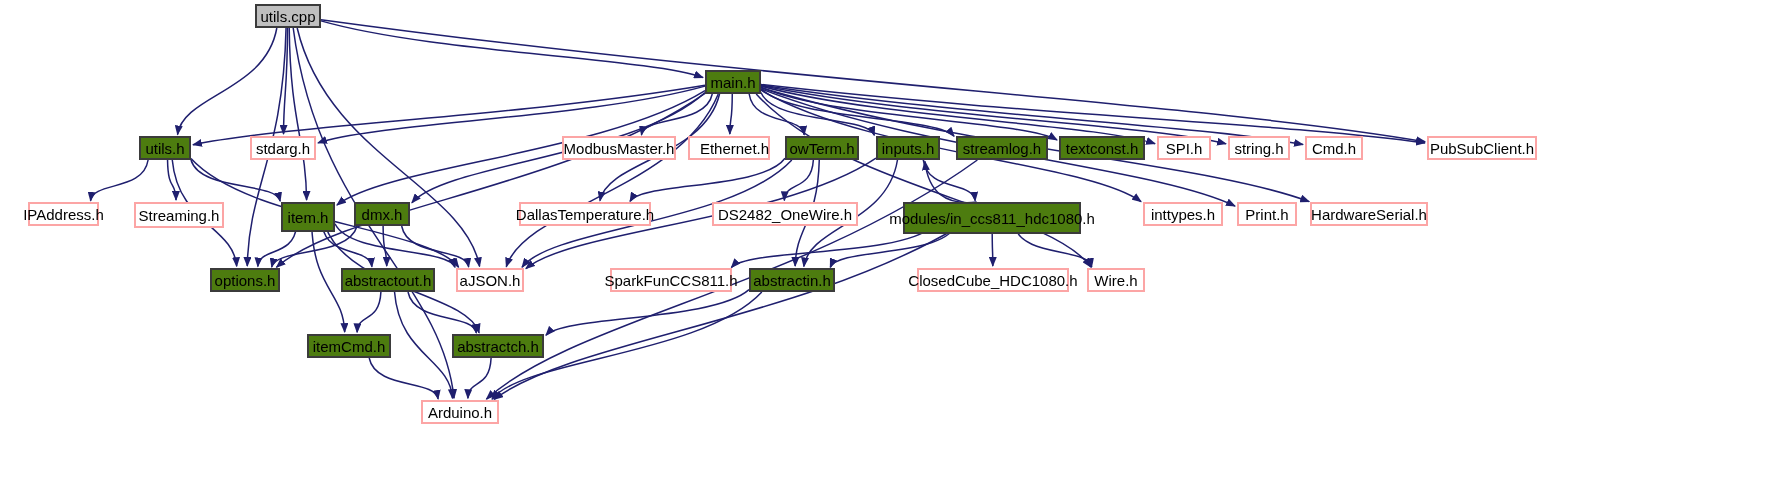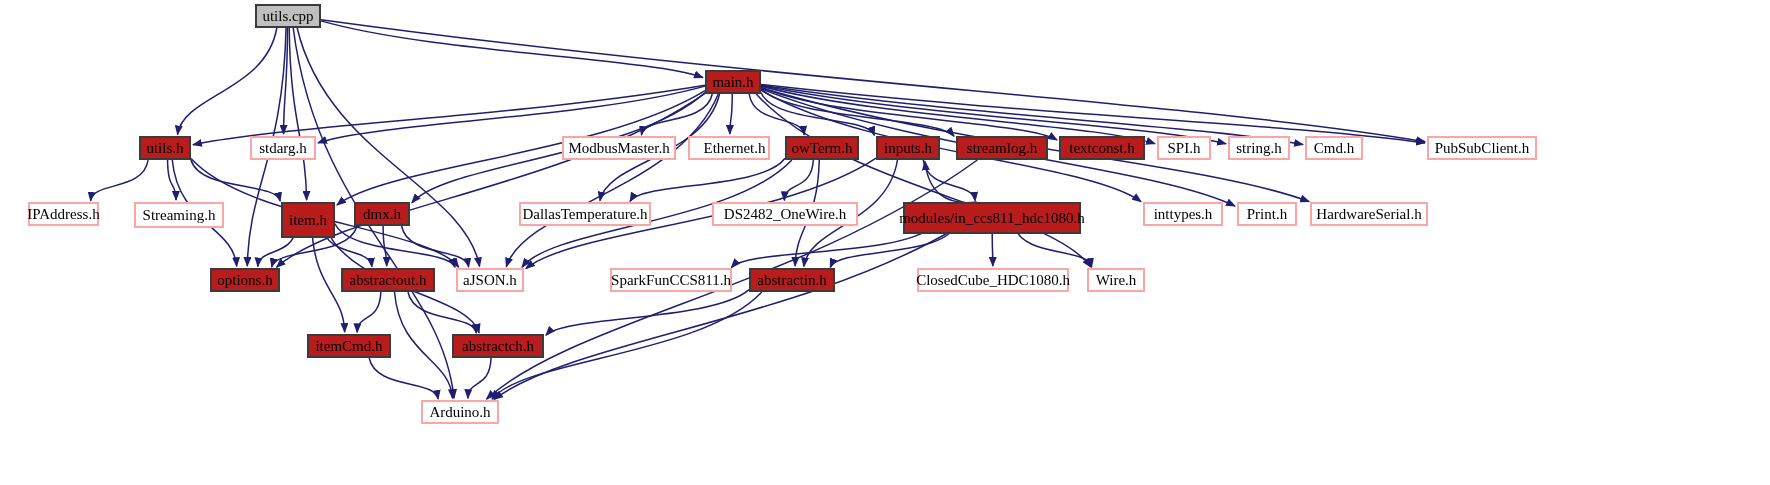--- a/index.html
+++ b/index.html
@@ -1,35 +1,35 @@
 <!DOCTYPE html>
 <html><head>
 <meta charset="utf-8">
 <style>
   html,body{margin:0;padding:0;background:#ffffff;}
   #graph-root{
     position:relative;
     width:1770px;height:485px;
     background:#ffffff;
-    font-family:Liberation Serif, serif;
+    font-family:Liberation Sans, sans-serif;
     overflow:hidden;
   }
   svg#edges{position:absolute;left:0;top:0;width:1770px;height:485px;}
   .node{
     position:absolute;
     box-sizing:border-box;
     display:flex;align-items:center;justify-content:center;
     white-space:nowrap;
     color:#000000;
     font-size:15px;
     line-height:1;
     background:#ffffff;
     border:2px solid #fca5a5;
   }
-  .node.thick{border:2px solid #3b3b3b;background:#b91c1c;}
+  .node.thick{border:2px solid #3b3b3b;background:#4d7c0f;}
   .node.root{border:2px solid #3b3b3b;background:#bfbfbf;}
   .node-label{pointer-events:none;}
 </style>
 </head>
 <body>
 
 <div id="graph-root">
   <svg id="edges" viewBox="0 0 1770 485" xmlns="http://www.w3.org/2000/svg">
     <defs>
       <marker id="arrow" markerWidth="10" markerHeight="8" refX="9" refY="4" orient="auto" markerUnits="userSpaceOnUse">
@@ -144,21 +144,21 @@
       </div>
       <div class="node " style="left: 1427px; top: 136px; width: 110px; height: 24px;">
         <span class="node-label">PubSubClient.h</span>
       </div>
       <div class="node " style="left: 28px; top: 202px; width: 71px; height: 24px;">
         <span class="node-label">IPAddress.h</span>
       </div>
       <div class="node " style="left: 134px; top: 202px; width: 90px; height: 26px;">
         <span class="node-label">Streaming.h</span>
       </div>
-      <div class="node thick" style="left: 281px; top: 202px; width: 54px; height: 36px; align-items: center;">
+      <div class="node thick" style="left: 281px; top: 202px; width: 54px; height: 30px; align-items: center;">
         <span class="node-label">item.h</span>
       </div>
       <div class="node thick" style="left: 354px; top: 202px; width: 56px; height: 24px;">
         <span class="node-label">dmx.h</span>
       </div>
       <div class="node " style="left: 519px; top: 202px; width: 132px; height: 24px;">
         <span class="node-label">DallasTemperature.h</span>
       </div>
       <div class="node " style="left: 712px; top: 202px; width: 146px; height: 24px;">
         <span class="node-label">DS2482_OneWire.h</span>

